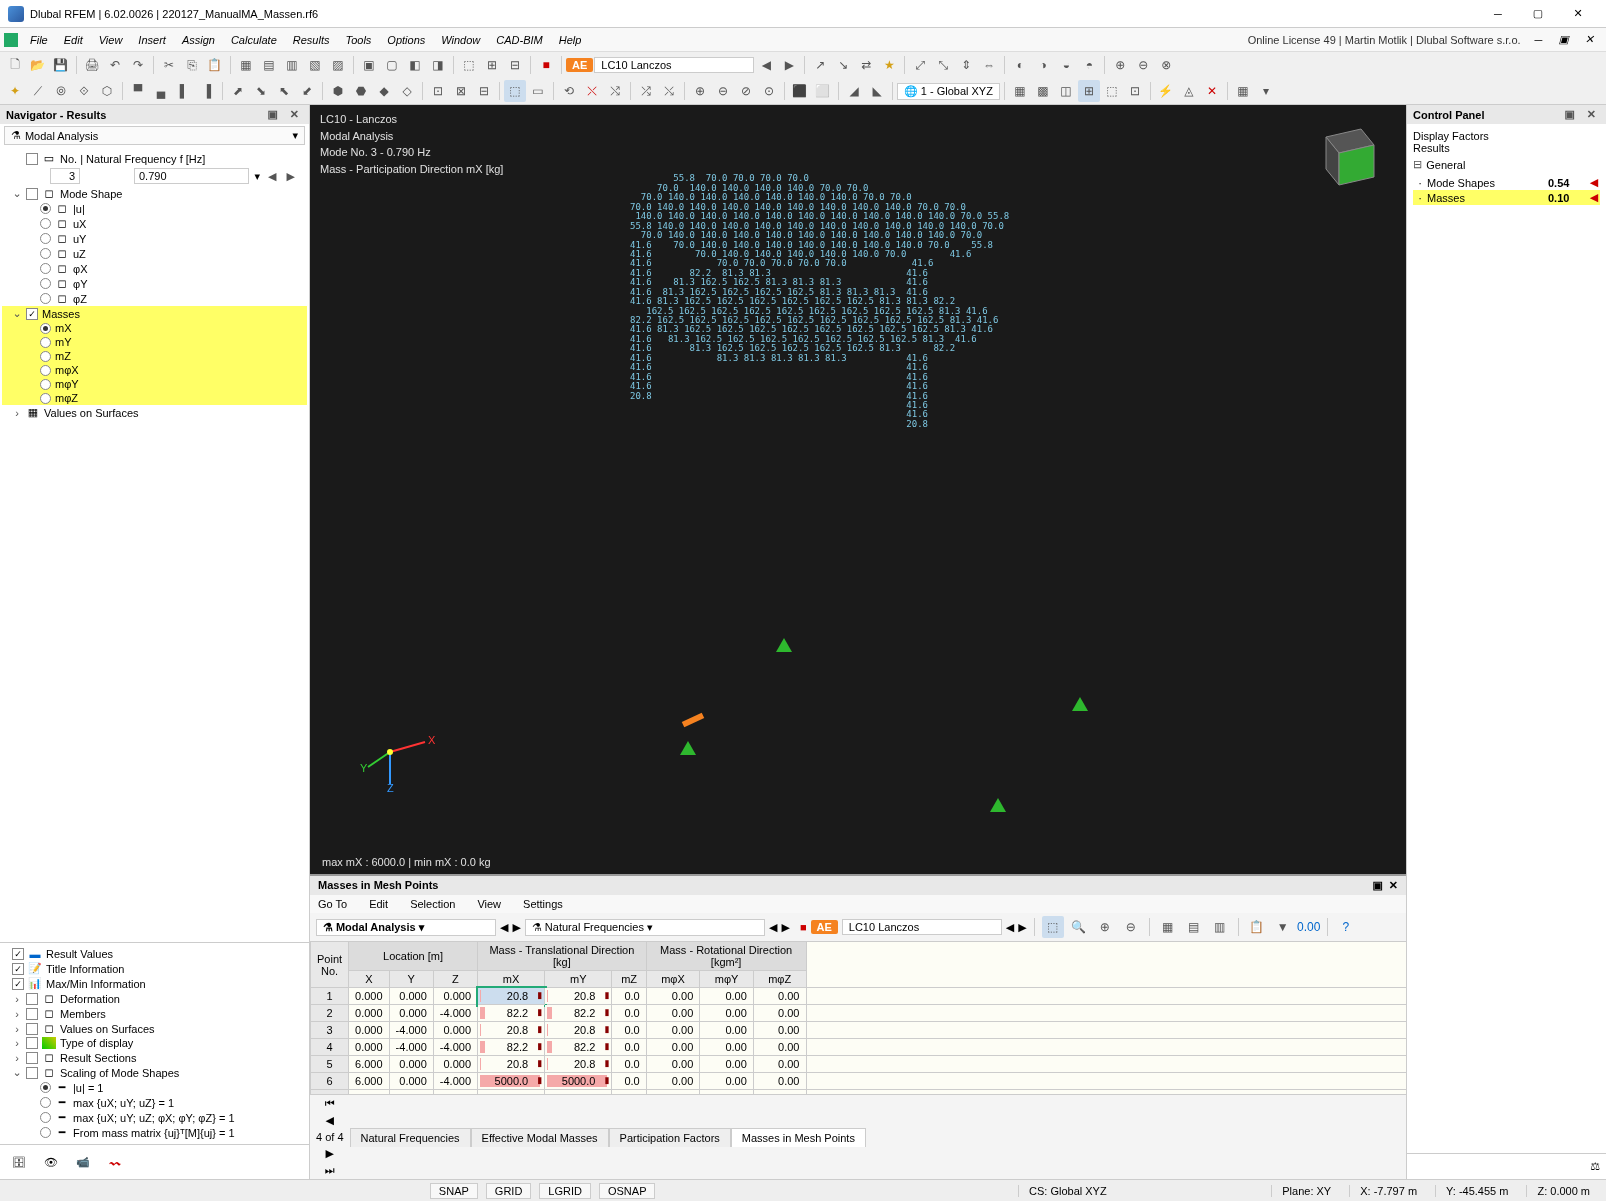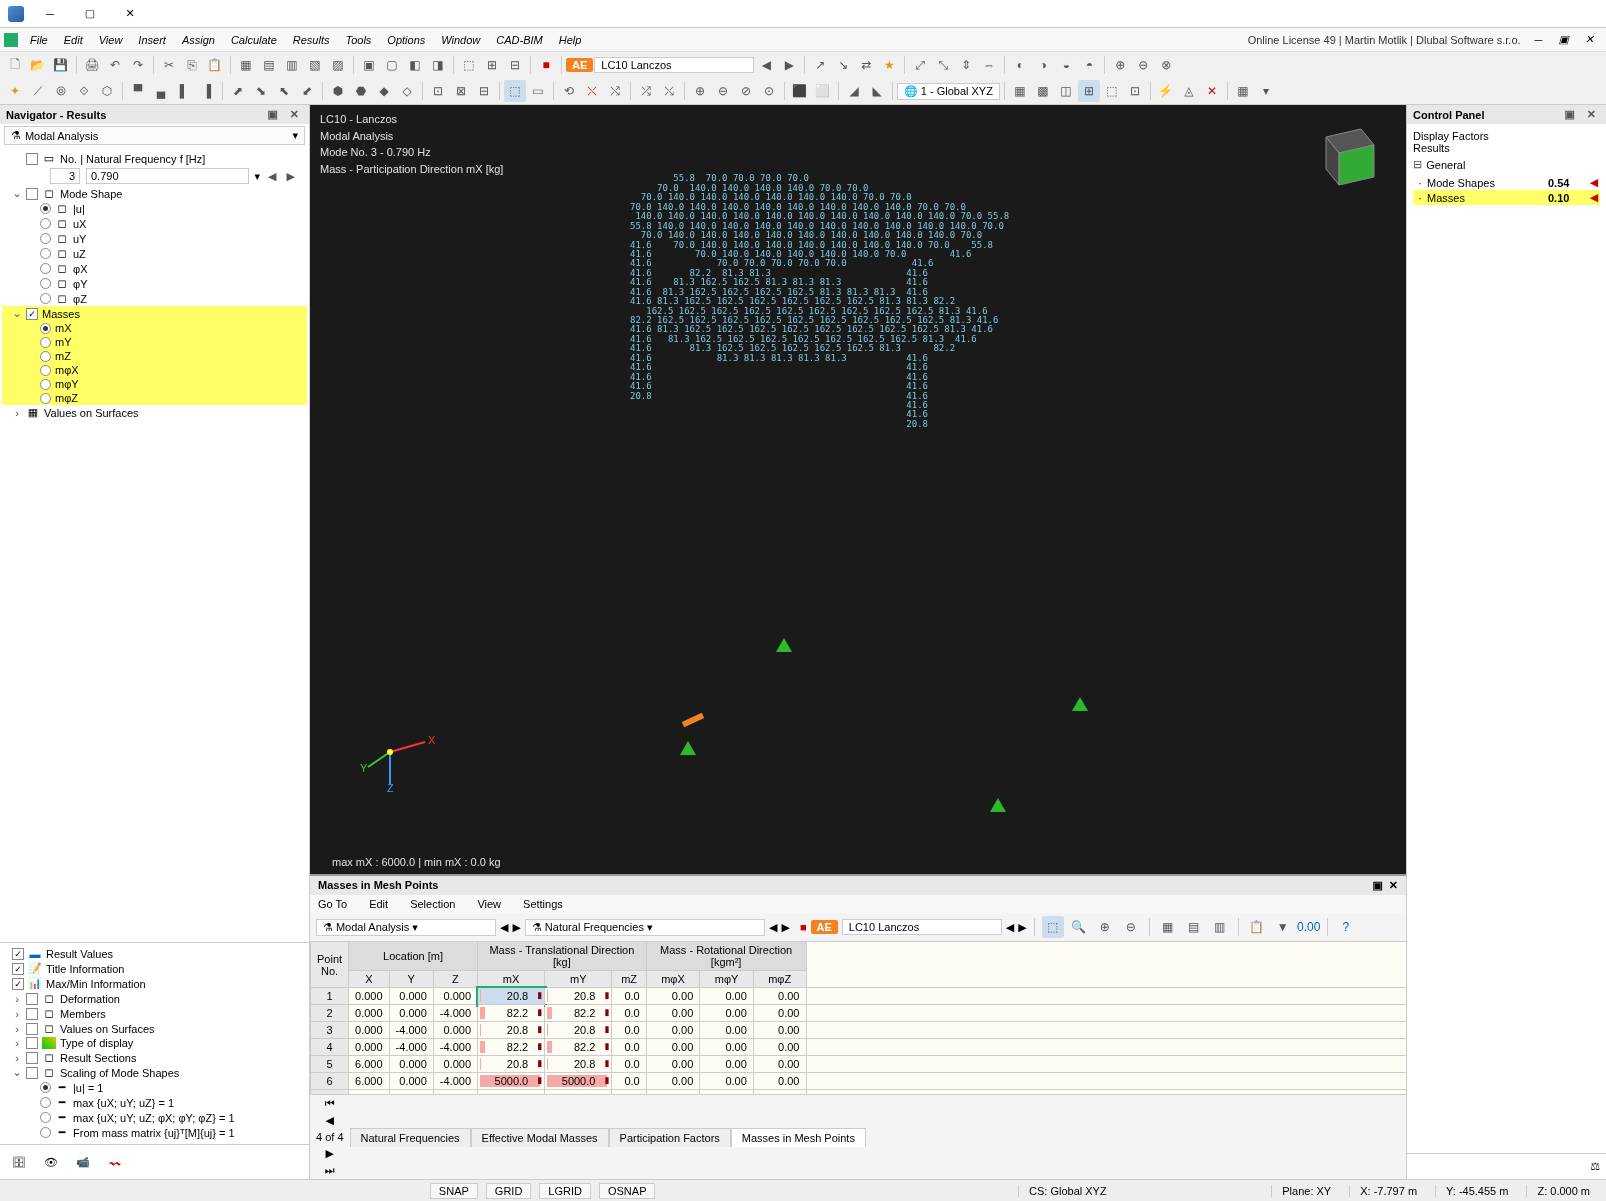--- a/index.html
+++ b/index.html
@@ -35,43 +35,43 @@
 .nav-row .chk.on::after{content:"✓";}
 .nav-row .rad { width:11px; height:11px; border:1px solid #888; border-radius:50%; background:#fff; display:inline-flex;align-items:center;justify-content:center;}
 .nav-row .rad.on::after{content:""; width:5px;height:5px;background:#333;border-radius:50%;}
 .nav-row .lbl { white-space:nowrap;}
 .nav-row .ex { width:10px; text-align:center; color:#555;}
 .nav-row .ico { width:14px; text-align:center;}
 .ind1 { padding-left: 24px;}
 .ind2 { padding-left: 38px;}
 .modesel { display:flex; align-items:center; gap:6px; padding:2px 10px 2px 48px;}
 .modesel .num{ width:30px; border:1px solid #ccc; padding:1px 4px; text-align:right;}
-.modesel .val{ flex:1; border:1px solid #ccc; padding:1px 4px;}
+.modesel .val{ flex:1; border:1px solid #ccc; padding:1px 4px;margin-left:48px;}
 .modesel .arr{ cursor:pointer; color:#555; padding:0 2px;}
 
 .nav-lower { border-top:1px solid #ccc; padding:4px 2px; }
 .nav-bottom-icons { border-top:1px solid #ccc; display:flex; gap:6px; padding:6px;}
 .nav-bottom-icons .bi { width:26px;height:22px;display:flex;align-items:center;justify-content:center;border:1px solid transparent;cursor:pointer;}
 
 .center-col { flex:1; display:flex; flex-direction:column; min-width:0;}
 .viewport { flex:1; background:#1a1a1a; position:relative; color:#fff; overflow:hidden;}
 .vp-info { position:absolute; top:6px; left:10px; font-size:11px; line-height:1.5; color:#e0e0e0;}
-.vp-bot { position:absolute; bottom:6px; left:22px; color:#e0e0e0;}
+.vp-bot { position:absolute; bottom:6px; left:12px; color:#e0e0e0;}
 .axes { position:absolute; bottom:80px; left:50px;}
 .cube { position:absolute; top:12px; right:20px; width:80px;height:80px;}
 .structure { position:absolute; left:320px; top:60px; color:#7ec8e3; font-size:9px; line-height:1.05; white-space:pre; font-family:monospace;}
 .sup { position:absolute; width:0;height:0; border-left:8px solid transparent;border-right:8px solid transparent;border-bottom:14px solid #2eb82e;}
 
 .table-pane { height:305px; background:#701a75; border-top:2px solid #999; display:flex; flex-direction:column;}
 .table-hdr { background:#e8e8e8; padding:3px 8px; font-weight:bold; display:flex;}
 .table-menus { display:flex; gap:10px; padding:3px 8px; background:#f8f8f8;}
 .table-menus span { cursor:pointer;}
 .table-ctrl { display:flex; align-items:center; gap:4px; padding:3px 6px; background:#f4f4f4;}
 .table-ctrl .tsel { background:#fff;border:1px solid #ccc;padding:1px 6px;}
-.table-ctrl .tsel.w1{min-width:180px;}
+.table-ctrl .tsel.w1{min-width:180px;font-weight:bold;}
 .table-ctrl .tsel.w2{min-width:240px;}
 .table-grid { flex:1; overflow:auto;}
 table { border-collapse:collapse; width:100%;}
 th, td { border:1px solid #ccc; padding:2px 6px; text-align:right; background:#fdfdf5;}
 th { background:#e8e8e8; text-align:center; font-weight:normal;}
 th.grp { background:#dcdcdc;}
 td.pn { background:#e8e8e8; text-align:center;}
 td.bar { position:relative; padding-right:16px;}
 td.bar .b { position:absolute; top:2px; bottom:2px; background:#f5a9a9;}
 td.bar .t { position:relative;}
@@ -96,20 +96,21 @@
 
 .statusbar { height:22px; background:#eee; border-top:1px solid #ccc; display:flex; align-items:center; padding:0 6px; gap:8px;}
 .statusbar .cell { border-left:1px solid #ccc; padding:0 10px;}
 .statusbar .btn { padding:1px 8px; border:1px solid #ccc; background:#f8f8f8; cursor:pointer;}
 </style>
 </head>
 <body>
 
 <div class="titlebar">
   <div class="logo"></div>
+  <div class="title">Dlubal RFEM | 6.02.0026 | 220127_ManualMA_Massen.rf6</div>
   <div class="winbtn">─</div>
   <div class="winbtn">▢</div>
   <div class="winbtn">✕</div>
 </div>
 
 <div class="menubar">
   <span style="width:14px;height:14px;background:#2a6;display:inline-block;margin-right:4px;"></span>
   <span class="m">File</span>
     <span class="m">Edit</span>
     <span class="m">View</span>

